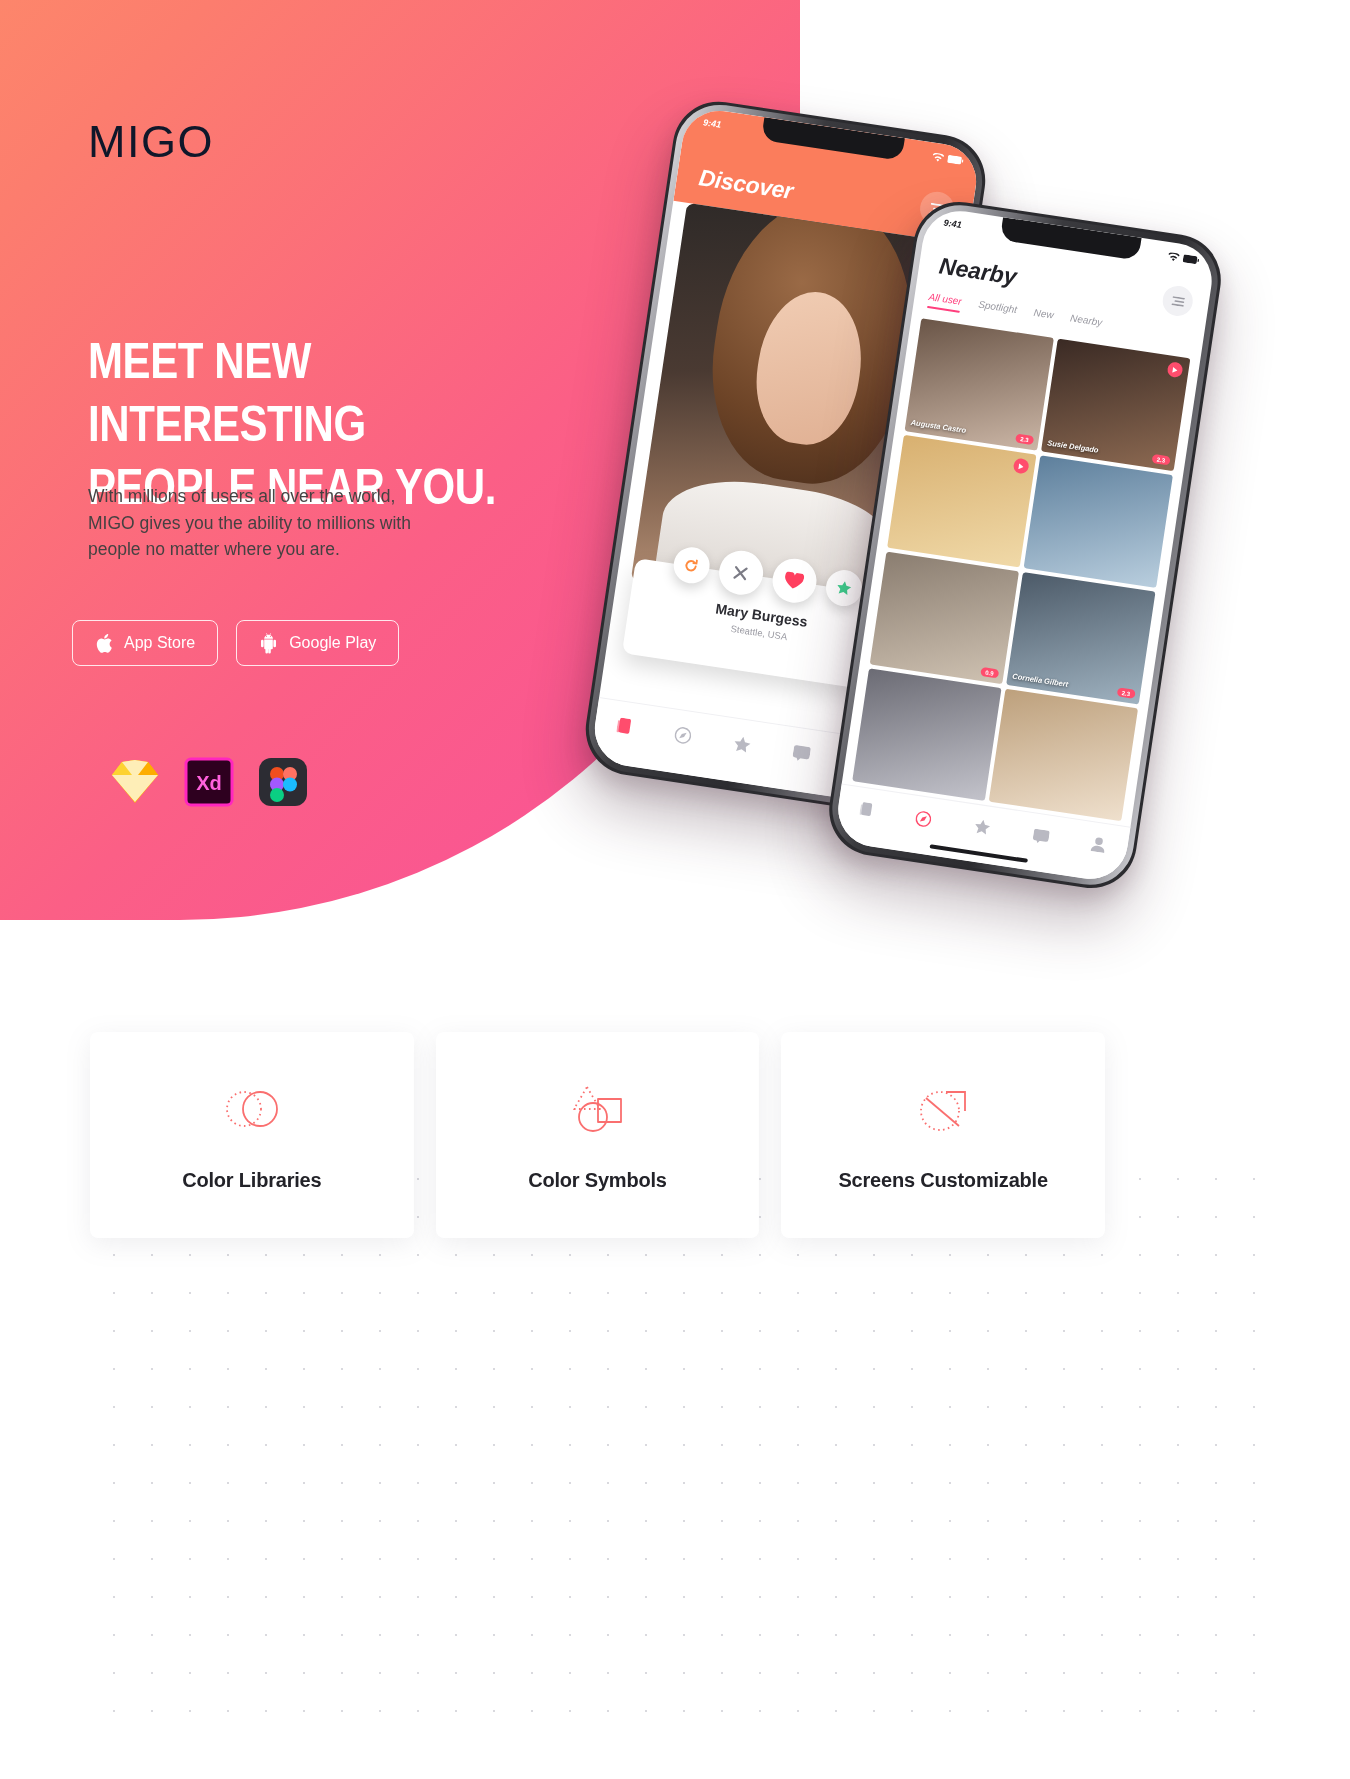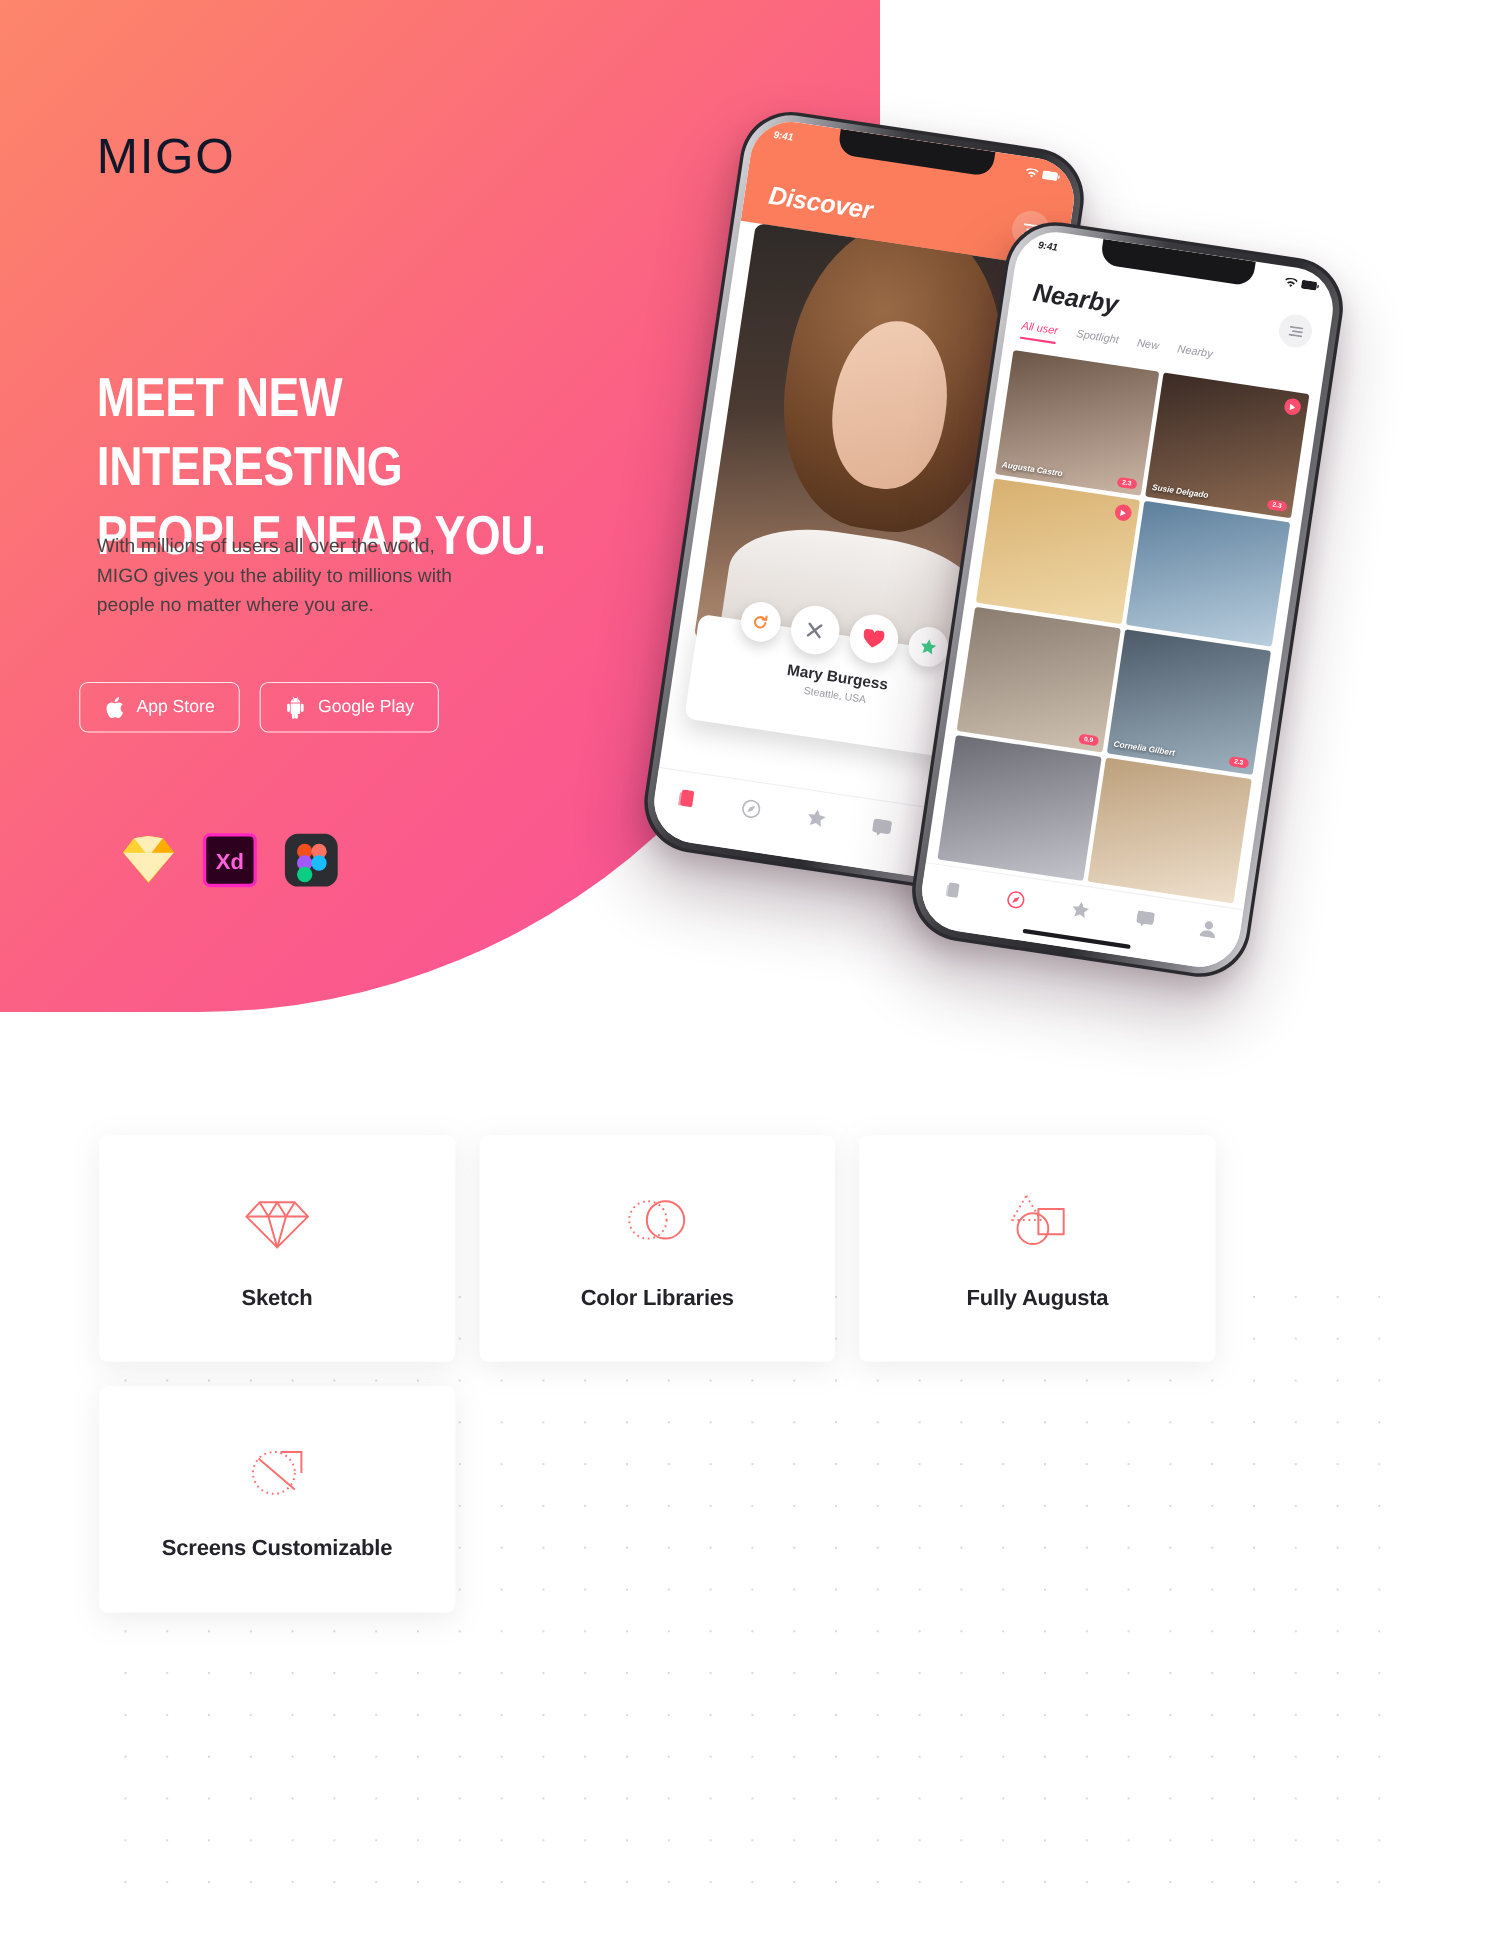--- a/index.html
+++ b/index.html
@@ -527,29 +527,20 @@
       </div>
     </div>
   </div>
 </section>
 
 <section class="features">
   <div class="dotgrid"></div>
 
   <div class="cards">
 
-    <div class="card">
-      <span class="ico">
-        <svg class="ico" viewBox="0 0 60 56" fill="none" stroke="#fa6f6f" stroke-width="1.8" stroke-linejoin="round">
-          <path d="M14 12h32l12 13-28 28L2 25z"></path>
-          <path d="M2 25h56M14 12l8 13 8-13 8 13 8-13M22 25l8 28 8-28"></path>
-        </svg>
-      </span>
-      <span class="clabel">Sketch</span>
-    </div>
 
 
 
     <div class="card">
       <span class="ico">
         <svg class="ico" viewBox="0 0 60 56" fill="none" stroke="#fa6f6f" stroke-width="1.8">
           <circle cx="22" cy="28" r="17" stroke-dasharray="1.6 3.4"></circle>
           <circle cx="38" cy="28" r="17"></circle>
         </svg>
       </span>
@@ -557,21 +548,21 @@
     </div>
 
     <div class="card">
       <span class="ico">
         <svg class="ico" viewBox="0 0 60 56" fill="none" stroke="#fa6f6f" stroke-width="1.8" stroke-linejoin="round">
           <path d="M20 6 33 28H7z" stroke-dasharray="1.6 3.4"></path>
           <rect x="31" y="18" width="23" height="23"></rect>
           <circle cx="26" cy="36" r="14"></circle>
         </svg>
       </span>
-      <span class="clabel">Fully Augusta</span>
+      <span class="clabel">Color Symbols</span>
     </div>
 
     <div class="card">
       <span class="ico">
         <svg class="ico" viewBox="0 0 60 56" fill="none" stroke="#fa6f6f" stroke-width="1.8">
           <circle cx="27" cy="30" r="19" stroke-dasharray="1.6 3.4"></circle>
           <path d="M33 11h19v19"></path>
           <path d="M13 17 46 45"></path>
         </svg>
       </span>

